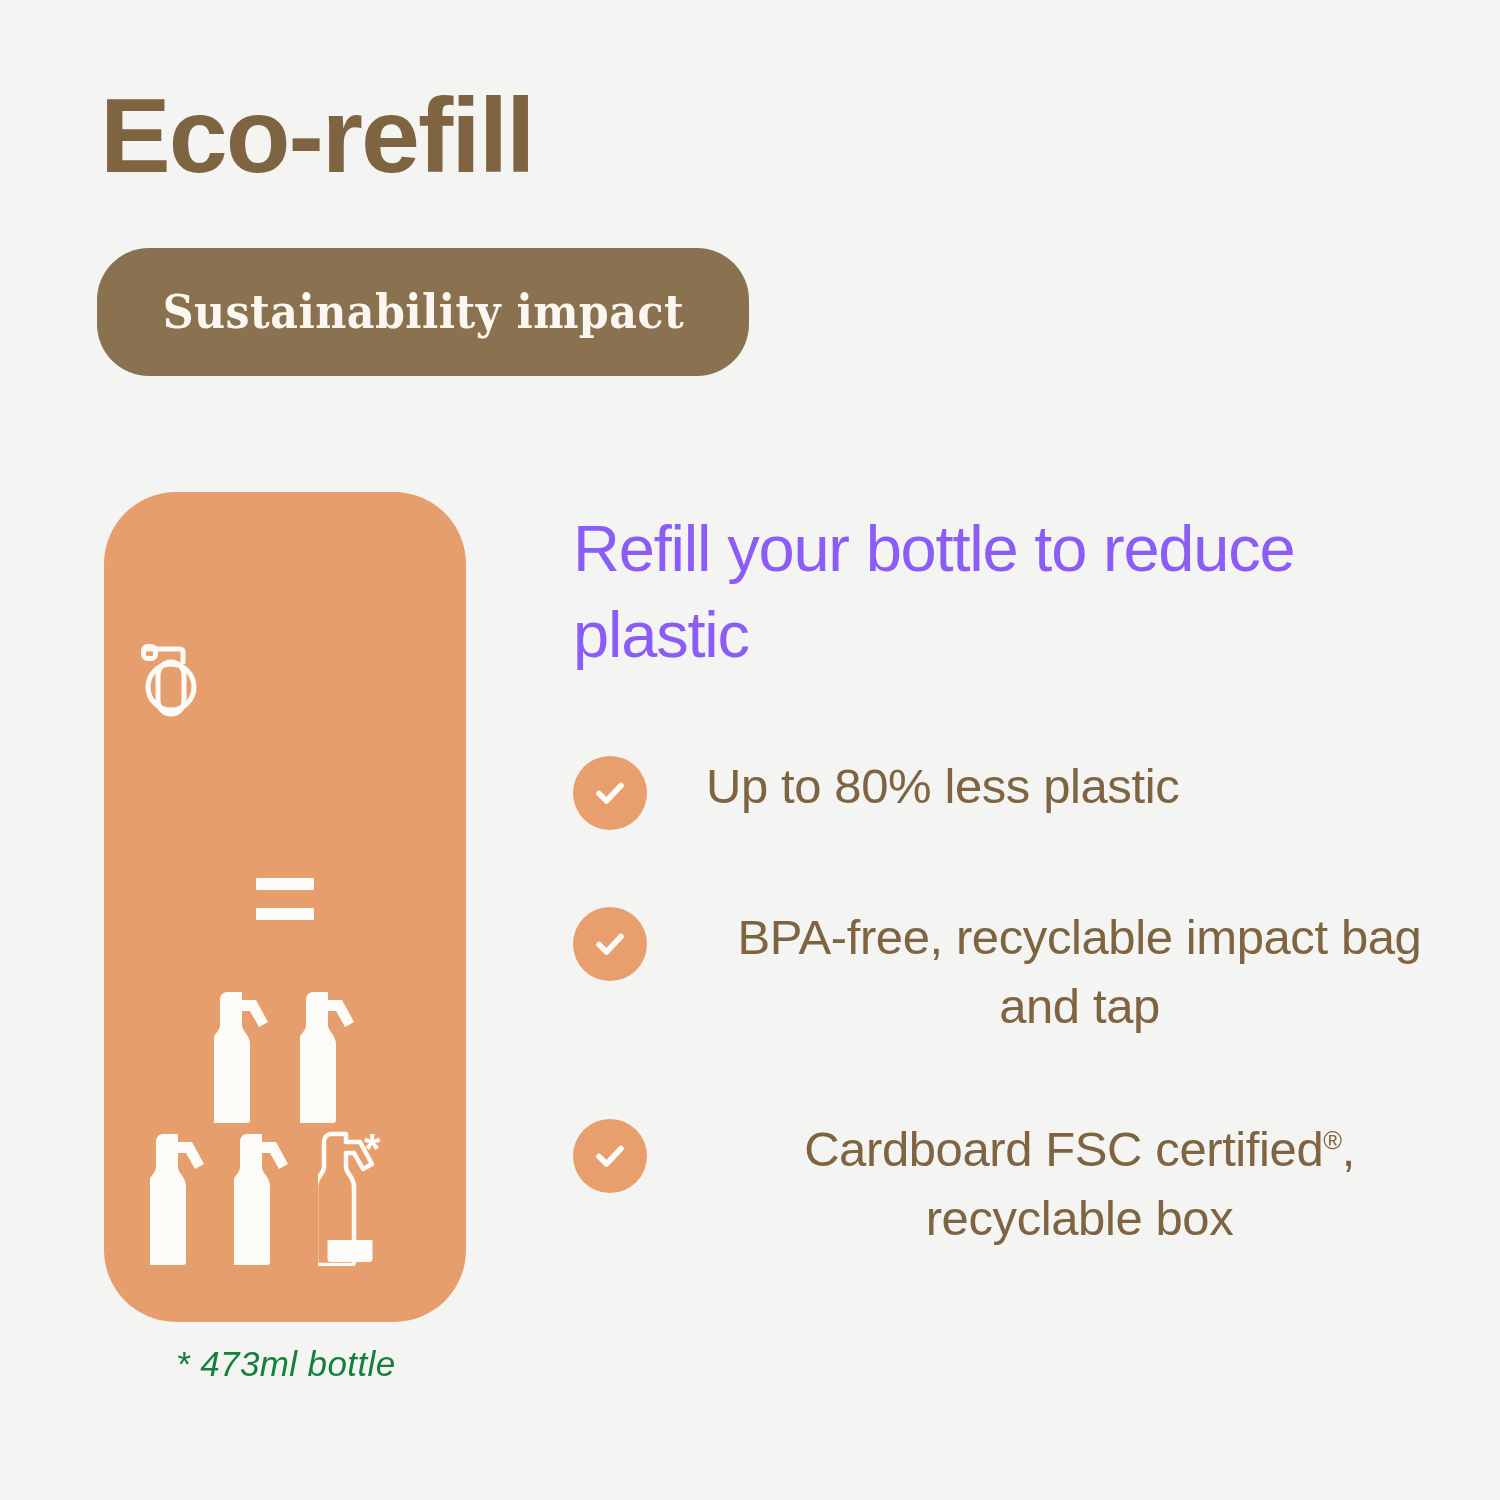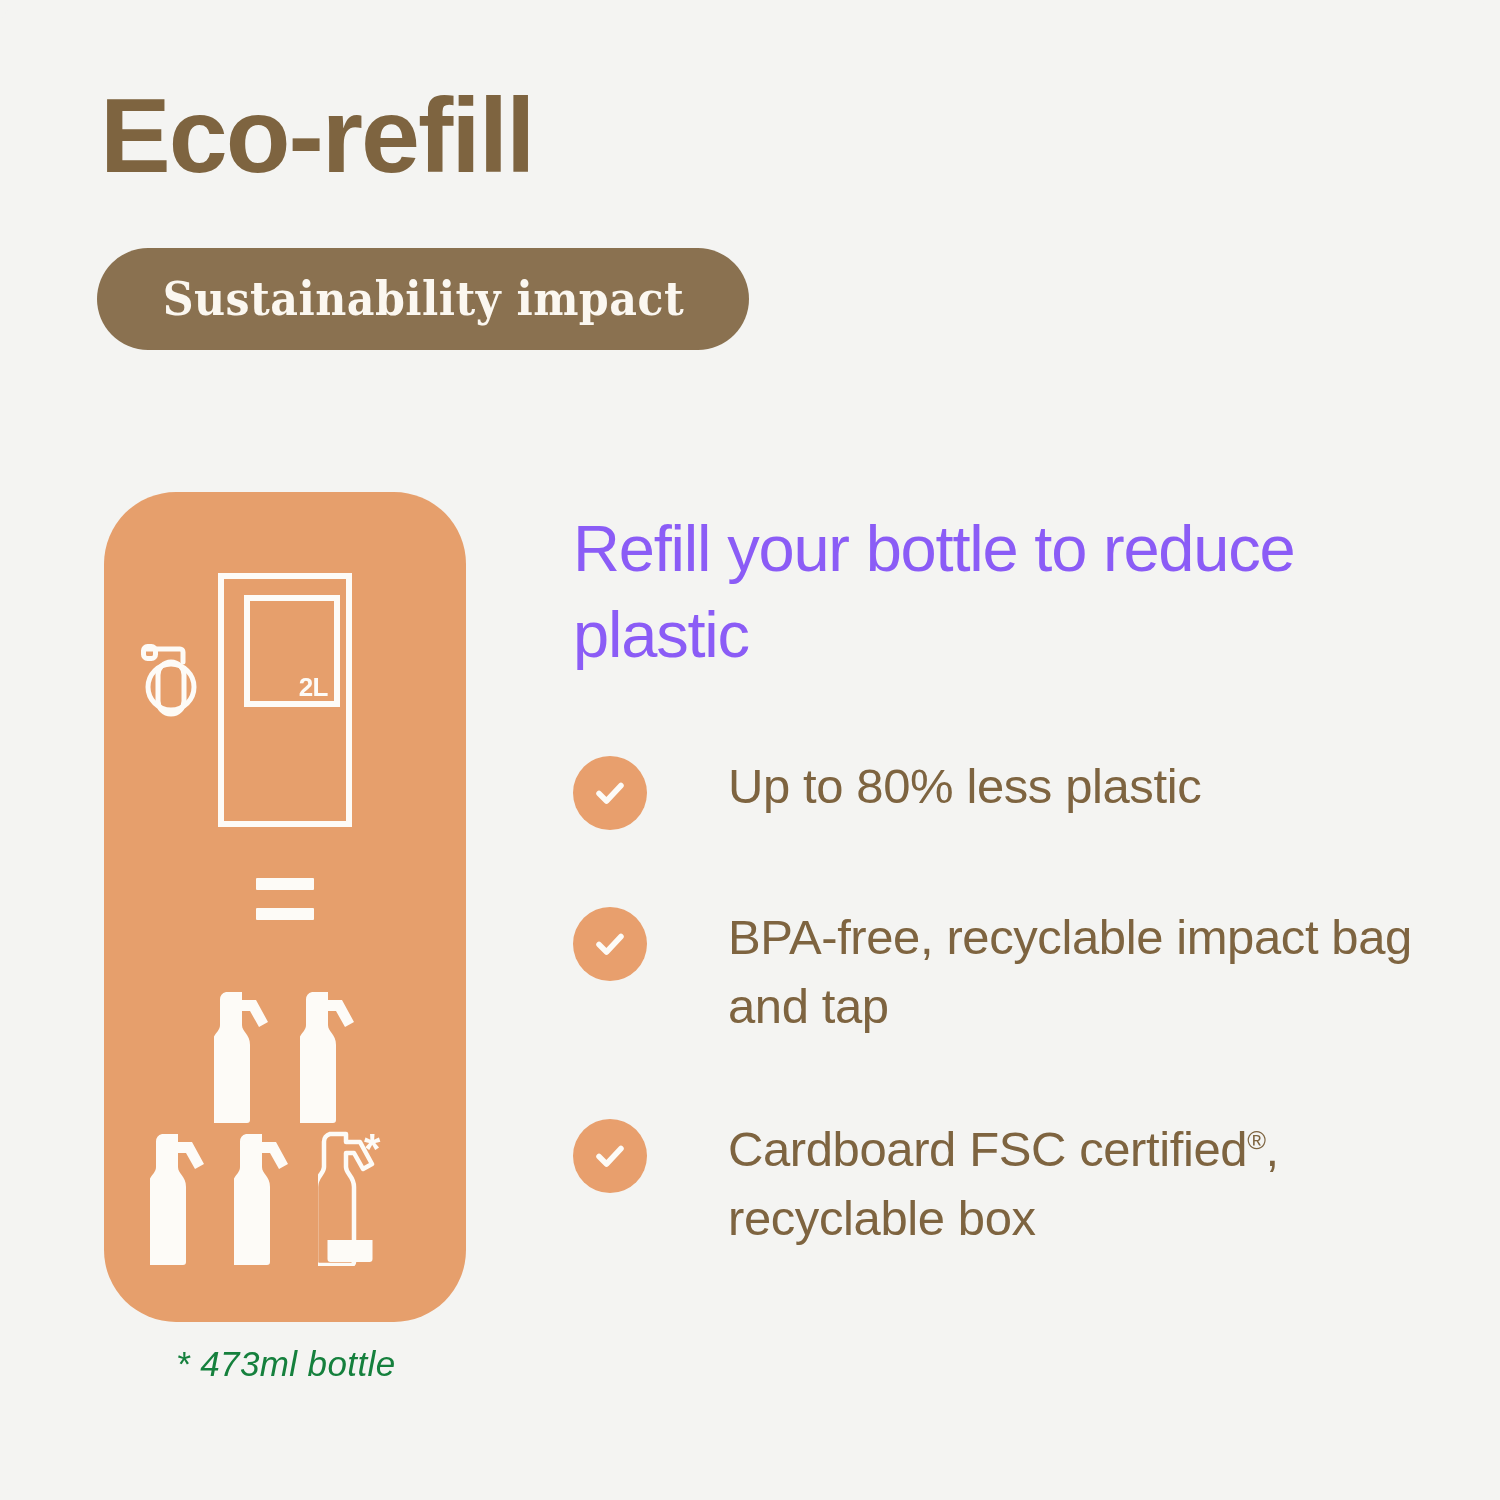--- a/index.html
+++ b/index.html
@@ -33,21 +33,21 @@
     color: #7e6440;
     letter-spacing: -2px;
     white-space: nowrap;
   }
 
   .badge {
     position: absolute;
     left: 97px;
     top: 248px;
     width: 652px;
-    height: 102px;
+    height: 128px;
     background: #8a7150;
     border-radius: 52px;
     display: flex;
     align-items: center;
     justify-content: center;
   }
   .badge-label {
     color: #fbf7f0;
     font-family: "DejaVu Serif", serif;
     font-size: 46px;
@@ -185,51 +185,47 @@
     width: 74px;
     height: 74px;
     border-radius: 50%;
     background: #e89f6d;
     display: flex;
     align-items: center;
     justify-content: center;
     margin-top: 4px;
   }
   .bullet-text {
-    margin-left: 81px;
+    margin-left: 59px;
     font-size: 49px;
     line-height: 1.42;
     color: #7e6440;
     letter-spacing: -0.4px;
     max-width: 760px;
+    text-align: center;
   }
   .bullet-text sup {
     font-size: 0.52em;
     vertical-align: super;
     line-height: 0;
   }
 </style>
 </head>
 <body>
 
 <div class="page">
 
   <div class="page-title">Eco-refill</div>
 
   <div class="badge">
     <span class="badge-label">Sustainability impact</span>
   </div>
 
   <div class="illus-card">
 
-    <div class="box-outline">
-      <div class="box-inner">
-        <span class="box-volume">2L</span>
-      </div>
-    </div>
 
     <svg class="tap-icon" viewBox="0 0 70 78">
       <circle cx="35" cy="47" r="23" fill="none" stroke="#fdfbf7" stroke-width="5"></circle>
       <rect x="22" y="22" width="26" height="52" rx="13" fill="none" stroke="#fdfbf7" stroke-width="5"></rect>
       <path d="M10 9 h34 a3 3 0 0 1 3 3 v10" fill="none" stroke="#fdfbf7" stroke-width="5" stroke-linecap="round" stroke-linejoin="round"></path>
       <rect x="7.5" y="6.5" width="12" height="12" rx="4" fill="none" stroke="#fdfbf7" stroke-width="5"></rect>
     </svg>
 
     <div class="equals-sign">
       <div class="bar"></div>

